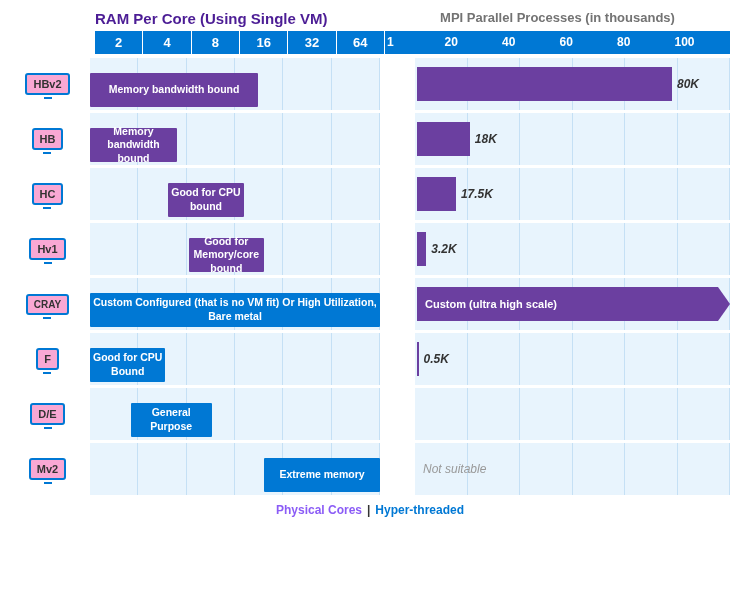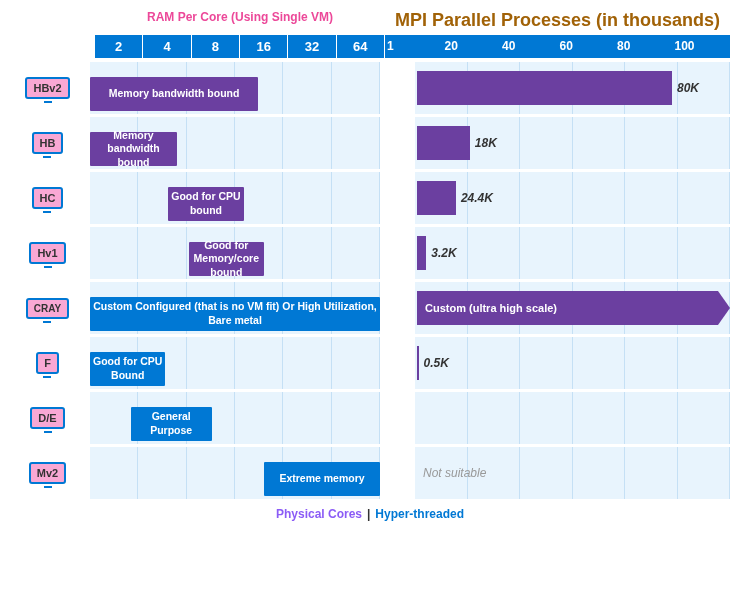--- a/index.html
+++ b/index.html
@@ -18,32 +18,32 @@
     }
 
     .top-titles {
       display: flex;
       margin-bottom: 4px;
       padding-left: 85px;
     }
 
     .title-left {
       width: 290px;
+      text-align: left;
+      font-size: 15px;
+      font-weight: 600;
+      color: #4c1d95;
+    }
+
+    .title-right {
+      flex: 1;
       text-align: center;
-      font-size: 12px;
+      font-size: 13px;
       font-weight: 600;
-      color: #ec4899;
-    }
-
-    .title-right {
-      flex: 1;
-      text-align: center;
-      font-size: 18px;
-      font-weight: 600;
-      color: #a16207;
+      color: #737373;
     }
 
     .header-row {
       display: flex;
       margin-bottom: 4px;
       padding-left: 85px;
     }
 
     .ram-header {
       width: 290px;
@@ -372,21 +372,21 @@
           <div class="mpi-grid">
             <div class="mpi-cell"></div>
             <div class="mpi-cell"></div>
             <div class="mpi-cell"></div>
             <div class="mpi-cell"></div>
             <div class="mpi-cell"></div>
             <div class="mpi-cell"></div>
           </div>
           <div class="mpi-bar-data" style="left: 2px; width: calc(100% - 4px);">
             <div class="mpi-bar-rect" style="width: 12.5%; background-color: rgb(107, 63, 160);"></div>
-            <div class="mpi-bar-label">24.4K</div>
+            <div class="mpi-bar-label">17.5K</div>
           </div>
         </div>
       </div>
       <div class="row">
         <div class="row-label">
           <div class="vm-badge">Hv1</div>
         </div>
         <div class="ram-area">
           <div class="ram-grid">
             <div class="ram-cell"></div>

